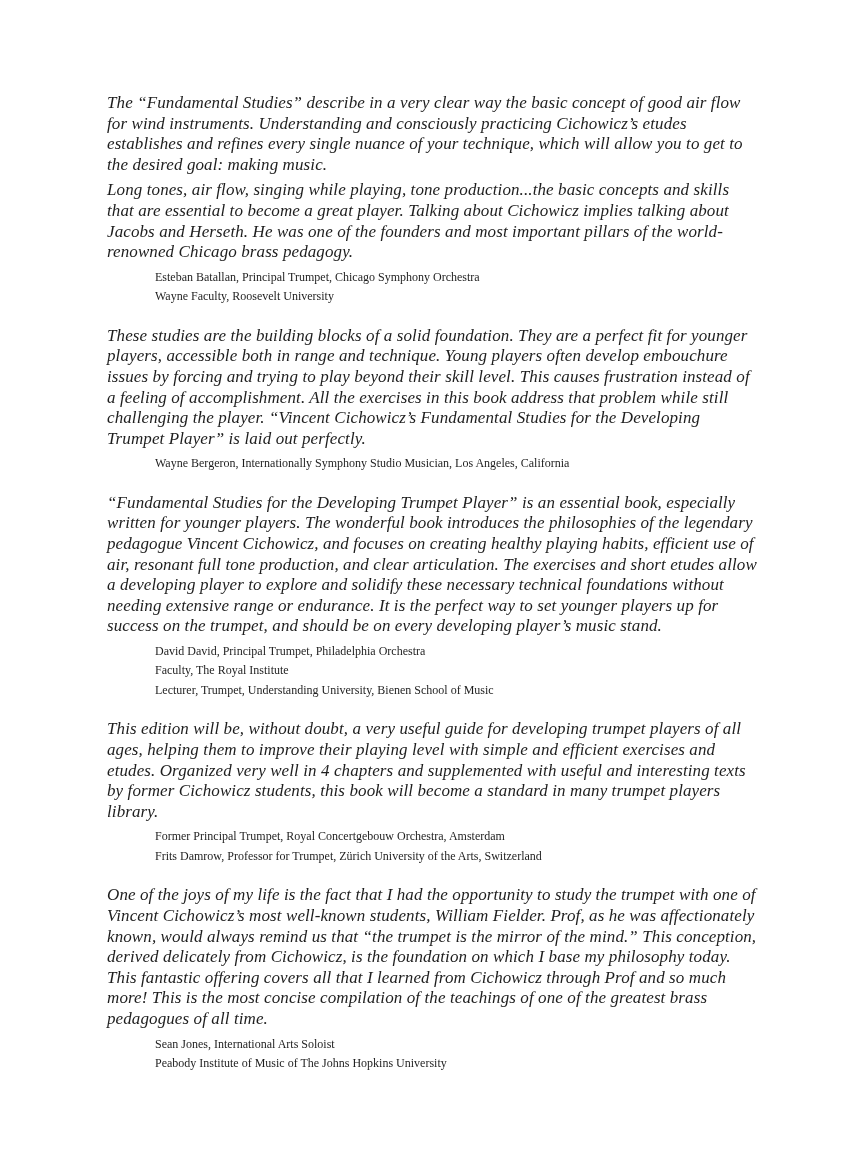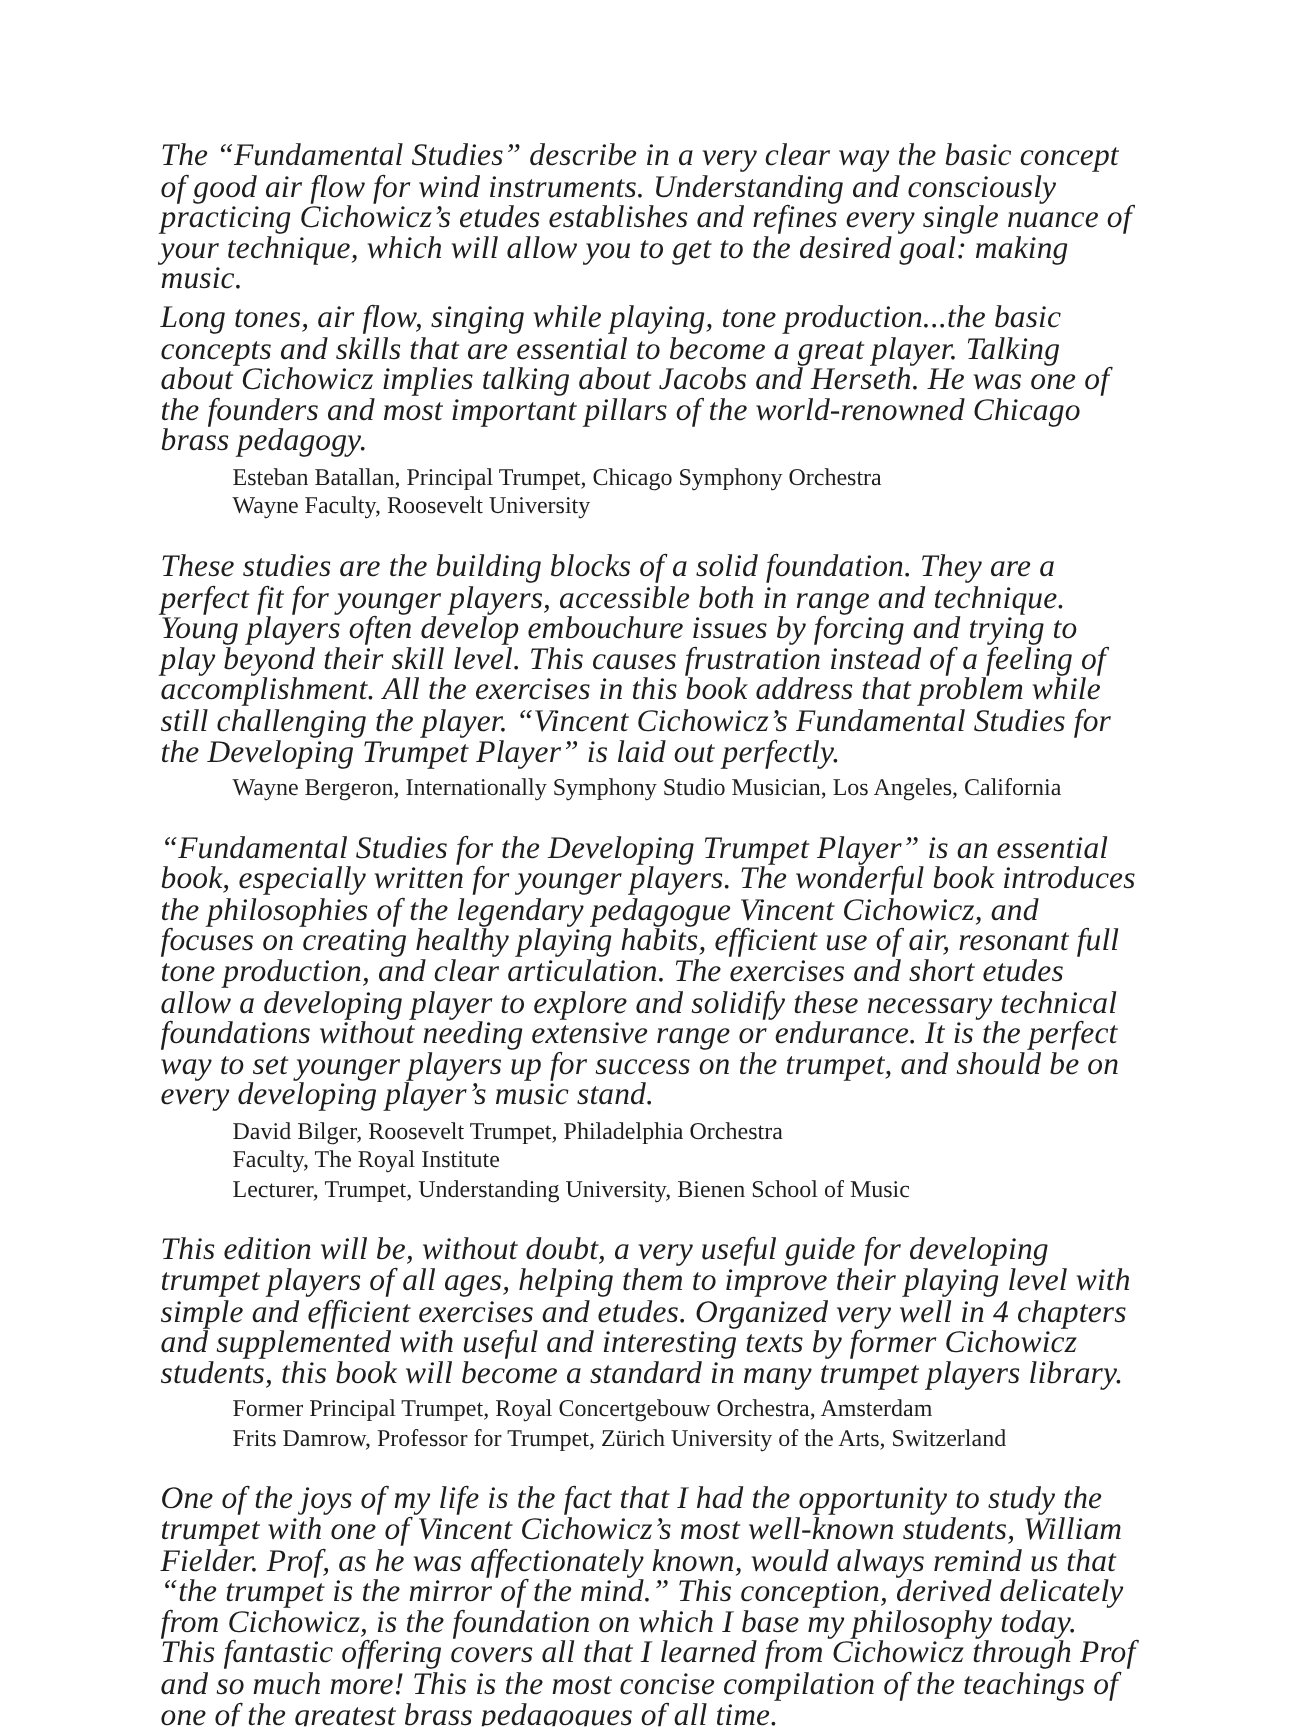--- a/index.html
+++ b/index.html
@@ -16,32 +16,32 @@
     background: #ffffff;
     box-sizing: border-box;
     padding: 93px 105px 40px 107px;
     overflow: hidden;
   }
   .testimonial {
     margin: 0 0 19px 0;
   }
   .quote {
     font-style: italic;
-    font-size: 21px;
+    font-size: 17px;
     line-height: 20.6px;
     margin: 0 0 5px 0;
     max-width: 652px;
     letter-spacing: 0.1px;
   }
   .attributions {
     margin: 2px 0 0 0;
   }
   .attr-line {
     font-style: normal;
-    font-size: 16px;
+    font-size: 12px;
     line-height: 19.5px;
     padding-left: 48px;
     max-width: 604px;
   }
 </style>
 </head>
 <body>
 
 <main class="page">
 
@@ -57,34 +57,35 @@
   <section class="testimonial">
     <p class="quote">These studies are the building blocks of a solid foundation. They are a perfect fit for younger players, accessible both in range and technique. Young players often develop embouchure issues by forcing and trying to play beyond their skill level. This causes frustration instead of a feeling of accomplishment. All the exercises in this book address that problem while still challenging the player. “Vincent Cichowicz’s Fundamental Studies for the Developing Trumpet Player” is laid out perfectly.</p>
     <div class="attributions">
       <div class="attr-line">Wayne Bergeron, Internationally Symphony Studio Musician, Los Angeles, California</div>
     </div>
   </section>
 
   <section class="testimonial">
     <p class="quote">“Fundamental Studies for the Developing Trumpet Player” is an essential book, especially written for younger players. The wonderful book introduces the philosophies of the legendary pedagogue Vincent Cichowicz, and focuses on creating healthy playing habits, efficient use of air, resonant full tone production, and clear articulation. The exercises and short etudes allow a developing player to explore and solidify these necessary technical foundations without needing extensive range or endurance. It is the perfect way to set younger players up for success on the trumpet, and should be on every developing player’s music stand.</p>
     <div class="attributions">
-      <div class="attr-line">David Bilger, Roosevelt Trumpet, Philadelphia Orchestra</div>
+      <div class="attr-line">David David, Principal Trumpet, Philadelphia Orchestra</div>
       <div class="attr-line">Faculty, The Royal Institute</div>
       <div class="attr-line">Lecturer, Trumpet, Understanding University, Bienen School of Music</div>
     </div>
   </section>
 
   <section class="testimonial">
     <p class="quote">This edition will be, without doubt, a very useful guide for developing trumpet players of all ages, helping them to improve their playing level with simple and efficient exercises and etudes. Organized very well in 4 chapters and supplemented with useful and interesting texts by former Cichowicz students, this book will become a standard in many trumpet players library.</p>
     <div class="attributions">
       <div class="attr-line">Former Principal Trumpet, Royal Concertgebouw Orchestra, Amsterdam</div>
       <div class="attr-line">Frits Damrow, Professor for Trumpet, Zürich University of the Arts, Switzerland</div>
     </div>
   </section>
 
   <section class="testimonial">
     <p class="quote">One of the joys of my life is the fact that I had the opportunity to study the trumpet with one of Vincent Cichowicz’s most well-known students, William Fielder. Prof, as he was affectionately known, would always remind us that “the trumpet is the mirror of the mind.” This conception, derived delicately from Cichowicz, is the foundation on which I base my philosophy today. This fantastic offering covers all that I learned from Cichowicz through Prof and so much more! This is the most concise compilation of the teachings of one of the greatest brass pedagogues of all time.</p>
     <div class="attributions">
       <div class="attr-line">Sean Jones, International Arts Soloist</div>
+      <div class="attr-line">Peabody Institute of Music of The Johns Hopkins University</div>
     </div>
   </section>
 
 </main>
 
 </body></html>

